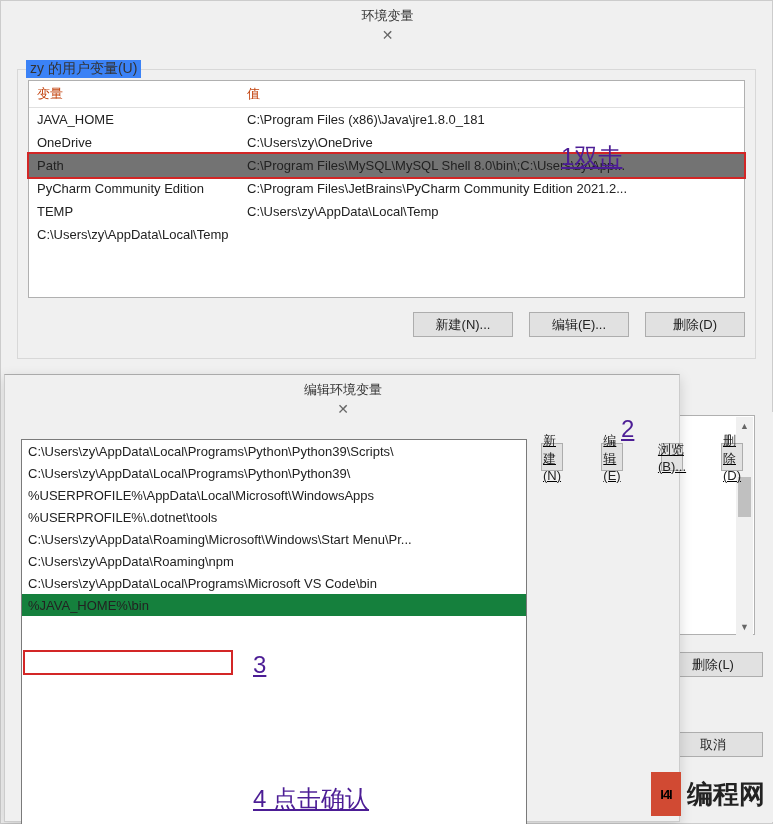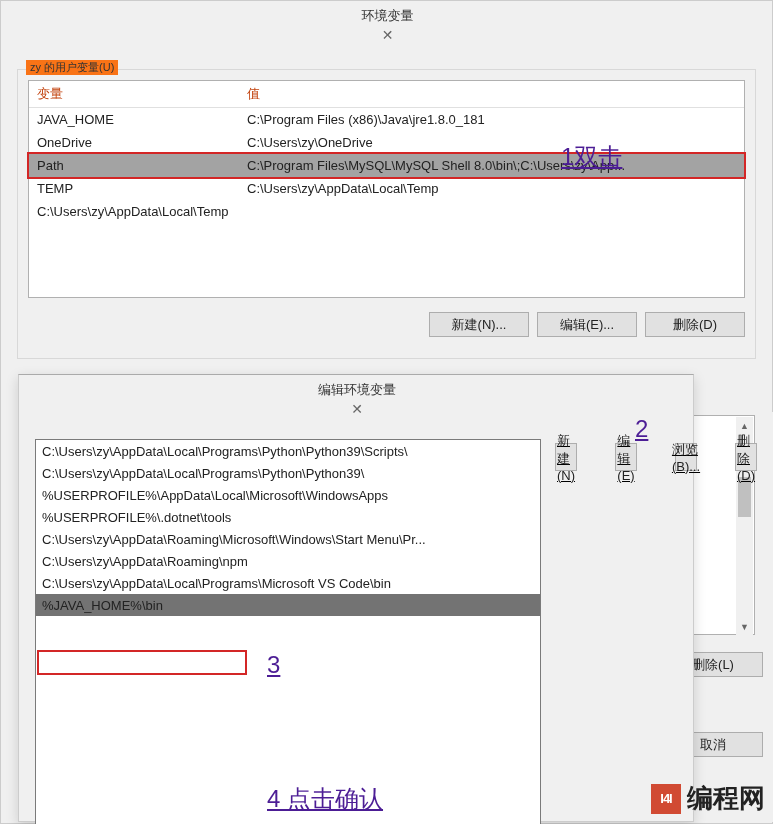--- a/index.html
+++ b/index.html
@@ -39,23 +39,23 @@
     .groupbox {
       border: 1px solid #d8d8d8;
       margin: 18px 16px 10px 16px;
       padding: 10px 10px 14px 10px;
       position: relative;
       background: #f0f0f0;
     }
     .groupbox-title {
       position: absolute;
       top: -10px; left: 8px;
-      background: #f97316;
+      background: #3b82f6;
       padding: 0 4px;
-      font-size: 11px;
+      font-size: 14px;
       color: #333;
     }
     .table {
       background: #fff;
       border: 1px solid #b0b0b0;
       width: 100%;
       position: relative;
     }
     .table-header, .table-row {
       display: flex;
@@ -63,32 +63,32 @@
       font-size: 13px;
     }
     .table-header {
       border-bottom: 1px solid #e0e0e0;
       color: #c2410c;
     }
     .table-row { color: #222; }
     .col-name { width: 210px; flex-shrink: 0; white-space: nowrap; overflow: hidden; text-overflow: ellipsis;}
     .col-value { flex: 1; white-space: nowrap; overflow: hidden; text-overflow: ellipsis;}
     .row-hl {
-      background: #a3a3a3;
+      background: #737373;
       position: relative;
     }
     .red-box {
       position: absolute;
       border: 2px solid #d32626;
       pointer-events: none;
     }
     .button-row {
       display: flex;
       justify-content: flex-end;
-      gap: 8px;
+      gap: 16px;
       margin: 14px 16px 4px 16px;
       text-align: right;
     }
     .btn {
       min-width: 100px;
       height: 25px;
       background: #e1e1e1;
       border: 1px solid #adadad;
       font-size: 13px;
       color: #222;
@@ -101,21 +101,21 @@
     .annot {
       position: absolute;
       color: #4c1d95;
       font-size: 24px;
       font-weight: 400;
       pointer-events: none;
       text-decoration: underline;
     }
     
     .dialog-edit {
-      top: 374px; left: 18px; width: 676px; height: 448px;
+      top: 374px; left: 4px; width: 676px; height: 448px;
       box-shadow: 0 4px 12px rgba(0,0,0,0.15);
       border-top: 1px solid #aaa;
     }
     .edit-body {
       display: flex;
       padding: 14px 16px 10px 16px;
       gap: 14px;
     }
     .path-list {
       background: #fff;
@@ -125,21 +125,21 @@
       overflow-y: auto;
       font-size: 13px;
     }
     .path-item {
       padding: 4px 6px 3px 6px;
       white-space: nowrap;
       overflow: hidden;
       text-overflow: ellipsis;
       color: #222;
     }
-    .path-item.selected { background: #737373; }
+    .path-item.selected { background: #15803d; }
     .edit-buttons {
       display: flex;
       gap: 38px;
       width: 116px;
       padding-top: 4px;
       text-decoration: underline;
     }
     .edit-buttons .btn { width: 116px; min-width: 0; height: 28px; }
     
     .sys-partial {
@@ -181,24 +181,24 @@
       right: 10px;
       width: 80px; height: 25px;
     }
     .watermark {
       position: absolute;
       right: 8px; bottom: 8px;
       display: flex; align-items: center; gap: 6px;
       pointer-events: none;
     }
     .wm-logo {
-      width: 30px; height: 30px;
+      width: 30px; height: 44px;
       background: #d14a33;
       display: flex; align-items: center; justify-content: center;
-      color: #ffffff; font-weight: bold; font-size: 13px;
+      color: #000000; font-weight: bold; font-size: 13px;
       letter-spacing: -1px;
     }
     .wm-text {
       font-size: 26px; font-weight: bold; color: #222;
     }
   </style>
 </head>
 <body>
 
 <div class="dialog dialog-main">
@@ -220,20 +220,24 @@
         <div class="col-value">C:\Program Files (x86)\Java\jre1.8.0_181</div>
       </div>
       <div class="table-row">
         <div class="col-name">OneDrive</div>
         <div class="col-value">C:\Users\zy\OneDrive</div>
       </div>
       <div class="table-row row-hl">
         <div class="col-name">Path</div>
         <div class="col-value">C:\Program Files\MySQL\MySQL Shell 8.0\bin\;C:\Users\zy\App...</div>
         <div class="red-box" style="left:-2px; top:-2px; right:-2px; bottom:-2px;"></div>
+      </div>
+      <div class="table-row">
+        <div class="col-name">PyCharm Community Edition</div>
+        <div class="col-value">C:\Program Files\JetBrains\PyCharm Community Edition 2021.2...</div>
       </div>
       <div class="table-row">
         <div class="col-name">TEMP</div>
         <div class="col-value">C:\Users\zy\AppData\Local\Temp</div>
       </div>
       <div class="table-row">
         <div class="col-value">C:\Users\zy\AppData\Local\Temp</div>
       </div>
     </div>
 

